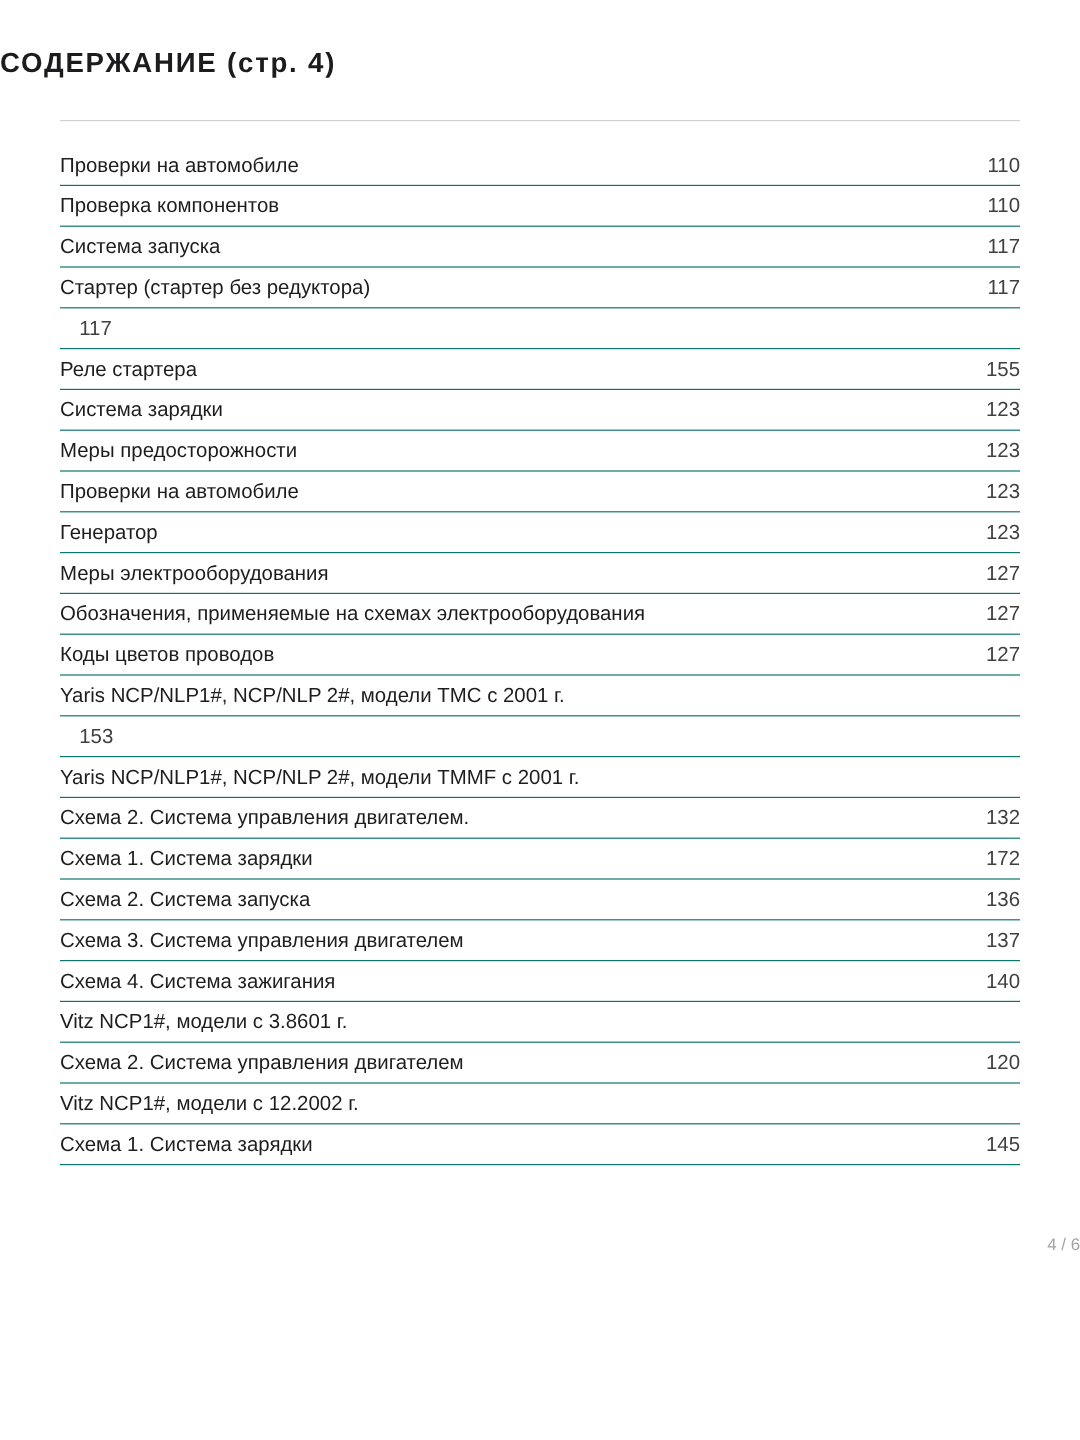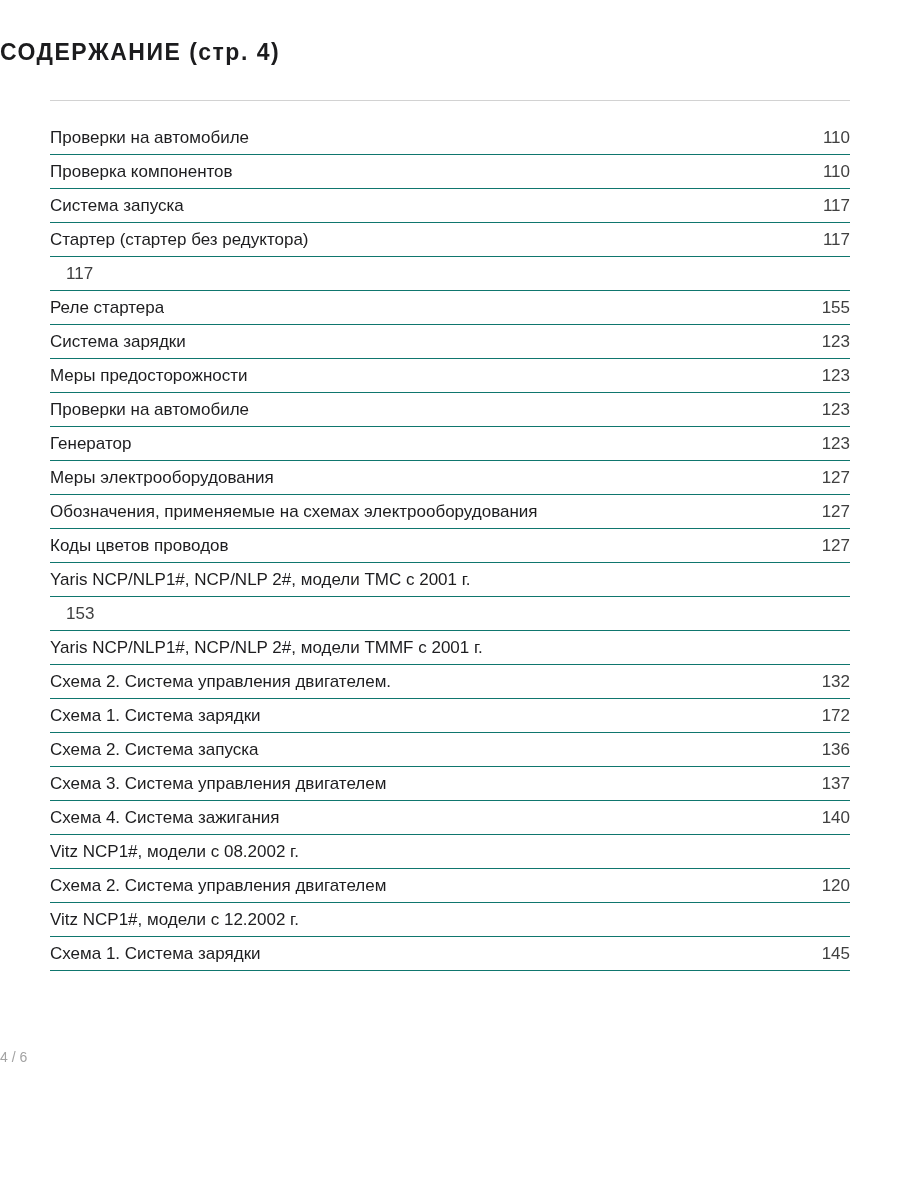--- a/index.html
+++ b/index.html
@@ -54,22 +54,22 @@
     white-space: nowrap;
     overflow: hidden;
     text-overflow: ellipsis;
   }
   .toc-page {
     color: #404040;
     margin-left: 16px;
     flex-shrink: 0;
   }
   .footer {
-    margin-top: 78px;
-    text-align: left;
+    margin-top: 58px;
+    text-align: right;
     font-size: 14px;
     color: #a3a3a3;
   }
 </style>
 </head>
 <body>
 
 <div class="page">
   <h1 class="title">СОДЕРЖАНИЕ (стр. 4)</h1>
   <hr class="top-rule">
@@ -173,21 +173,21 @@
     <span class="toc-label">Схема 3. Система управления двигателем</span>
     <span class="toc-page">137</span>
   </div>
 
   <div class="toc-row">
     <span class="toc-label">Схема 4. Система зажигания</span>
     <span class="toc-page">140</span>
   </div>
 
   <div class="toc-row">
-    <span class="toc-label">Vitz NCP1#, модели с 08.2002 г.</span>
+    <span class="toc-label">Vitz NCP1#, модели с 3.8601 г.</span>
     <span class="toc-page"></span>
   </div>
 
 
   <div class="toc-row">
     <span class="toc-label">Схема 2. Система управления двигателем</span>
     <span class="toc-page">120</span>
   </div>
 
   <div class="toc-row">

